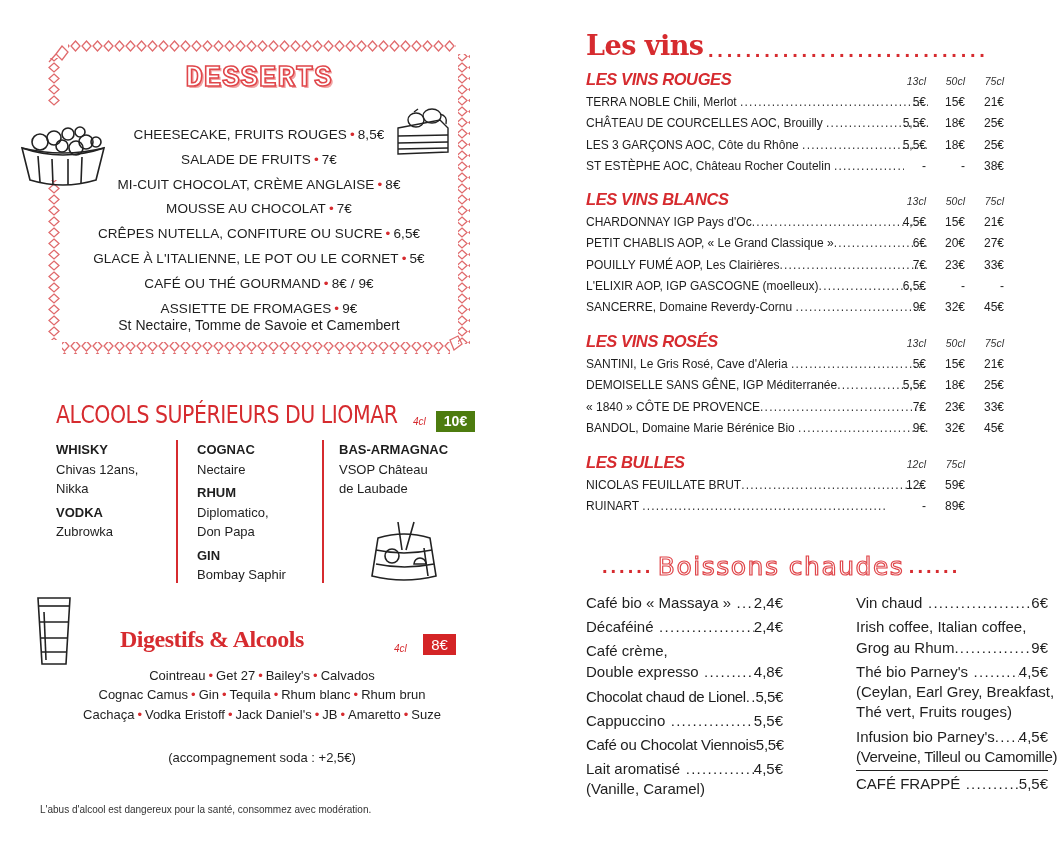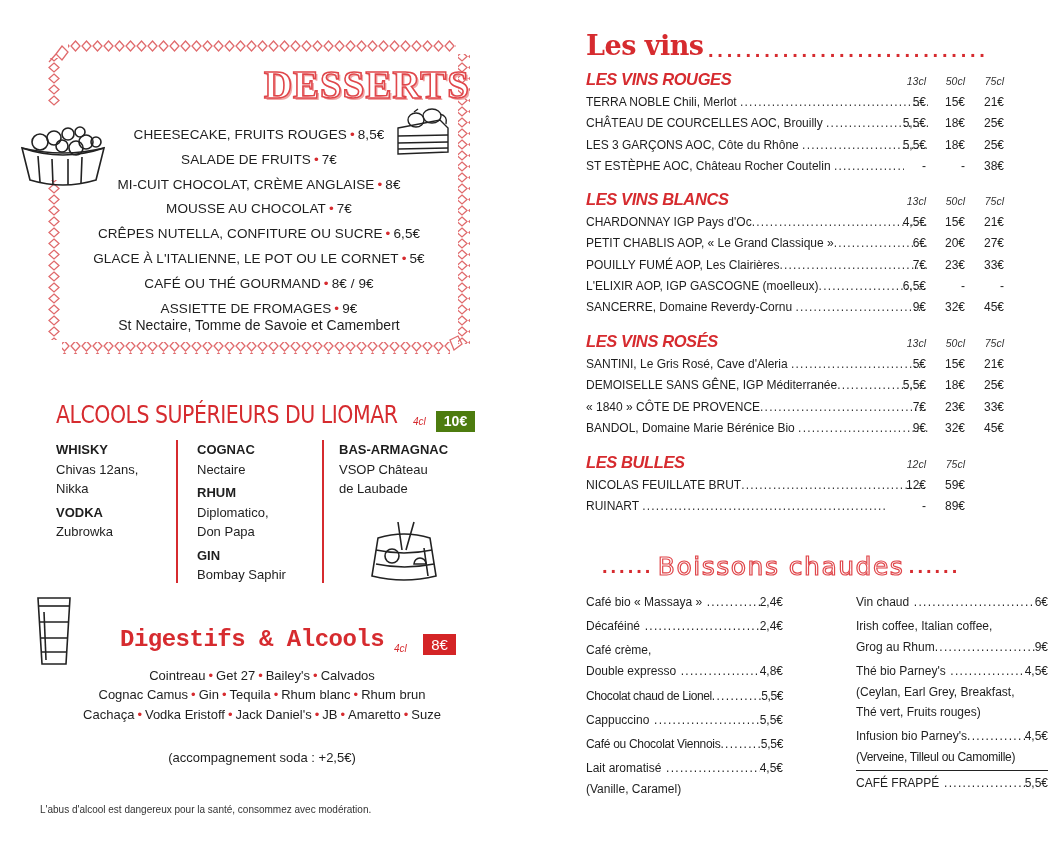--- a/index.html
+++ b/index.html
@@ -5,22 +5,22 @@
   * { box-sizing: border-box; margin: 0; padding: 0; }
   html, body { width: 1058px; height: 850px; background: #ffffff; overflow: hidden; }
   body { position: relative; font-family: "Liberation Sans", sans-serif; color: #1e1e1e; }
 
   
   #desserts-frame {
     position: absolute; left: 48px; top: 40px; width: 422px; height: 314px;
   }
   #desserts-frame svg.border { position: absolute; left: 0; top: 0; }
   #desserts-title {
-    position: absolute; left: 0; width: 100%; top: 22px; text-align: right;
-    font-family: Liberation Serif, serif; font-weight: bold; font-size: 39px; letter-spacing: 1px;
+    position: absolute; left: 0; width: 100%; top: 22px; text-align: center;
+    font-family: Liberation Mono, monospace; font-weight: bold; font-size: 29px; letter-spacing: 1px;
     color: #ffffff;
     -webkit-text-stroke: 1.6px #e0474b;
     text-shadow: 2px 2px 0 #f1a5a5;
   }
   #desserts-list { position: absolute; left: 0; width: 100%; top: 83px; text-align: center; }
   .dessert-item { font-size: 13.5px; height: 24.8px; line-height: 24.8px; letter-spacing: 0.1px; white-space: nowrap; }
   .dessert-item .dot { color: #d62b2f; margin: 0 3px; }
   .dessert-note { font-size: 14px; line-height: 16px; margin-top: -4px; }
 
   .illus { position: absolute; }
@@ -35,21 +35,21 @@
   #sup-badge { position: absolute; left: 436px; top: 411px; width: 39px; height: 21px; background: #4d7c0f; color: #fff;
     font-size: 14px; line-height: 21px; text-align: center; font-weight: bold; }
   .sup-col { position: absolute; top: 440px; font-size: 13px; line-height: 19.5px; }
   .sup-col .cat { font-weight: bold; }
   .sup-col .brand { margin-bottom: 4px; }
   .sup-div { position: absolute; top: 440px; width: 1.5px; height: 143px; background: #d62b2f; }
 
   
   #dig-title {
     position: absolute; left: 120px; top: 626px; white-space: nowrap;
-    font-family: Liberation Mono, monospace; font-weight: bold; font-size: 24px; color: #d62b2f; letter-spacing: -0.5px;
+    font-family: Liberation Serif, serif; font-weight: bold; font-size: 24px; color: #d62b2f; letter-spacing: -0.5px;
   }
   #dig-unit { position: absolute; left: 394px; top: 643px; font-size: 10px; font-style: italic; color: #d62b2f; }
   #dig-badge { position: absolute; left: 423px; top: 634px; width: 33px; height: 21px; background: #d42426; color: #fff;
     font-size: 15px; line-height: 21px; text-align: center; }
   #dig-list { position: absolute; left: 40px; width: 444px; top: 666px; text-align: center; font-size: 13px; line-height: 19.3px; }
   #dig-list .dot { color: #d62b2f; margin: 0 3px; }
   #dig-soda { position: absolute; left: 40px; width: 444px; top: 750px; text-align: center; font-size: 13px; }
   #disclaimer { position: absolute; left: 40px; width: 444px; top: 804px; font-size: 10px; color: #333; }
 
   
@@ -71,21 +71,21 @@
   .wine-row .p { position: absolute; text-align: right; width: 40px; }
   .c1 { left: 300px; } .c2 { left: 339px; } .c3 { left: 378px; }
 
   
   #bc-title { position: absolute; left: 582px; top: 552px; width: 426px; white-space: nowrap; color: #d62b2f; margin-left: 20px; }
   #bc-title .dots { font-size: 20px; font-weight: bold; letter-spacing: 3px; vertical-align: middle; }
   #bc-title .word {
     font-family: "DejaVu Sans", sans-serif; font-size: 25px; vertical-align: middle;
     color: #fff; -webkit-text-stroke: 1.2px #e0474b; letter-spacing: 1.5px;
   }
-  .bc-col { position: absolute; top: 592px; font-size: 12px; }
+  .bc-col { position: absolute; top: 592px; font-size: 15px; }
   .bc-item { line-height: 21px; margin-bottom: 3.2px; white-space: nowrap; }
   .bc-item .line { display: flex; }
   .bc-item .line .t { flex: 0 0 auto; }
   .bc-item .line .d { flex: 1 1 auto; overflow: hidden; letter-spacing: 1.3px; }
   .bc-item .line .pr { flex: 0 0 auto; }
   .bc-item .sub { line-height: 20px; }
   .bc-rule { height: 1.5px; background: #222; margin: 3px 0 2px 0; }
 </style>
 </head>
 <body>

